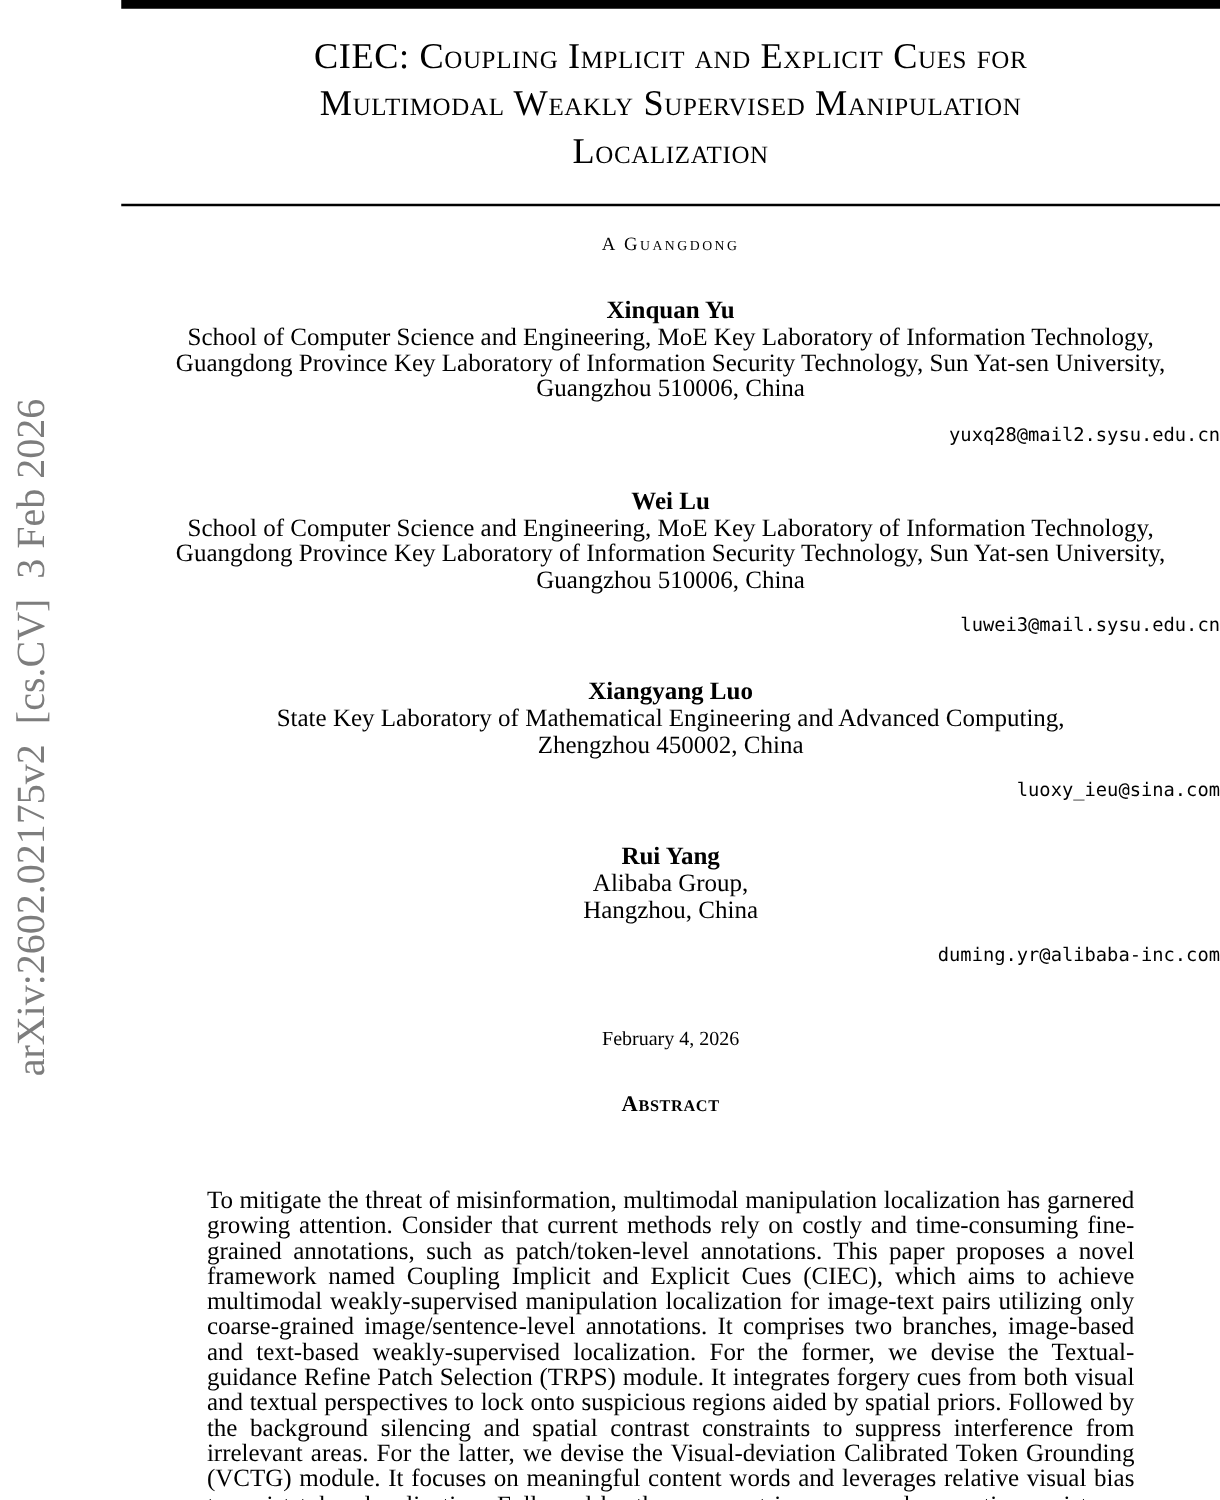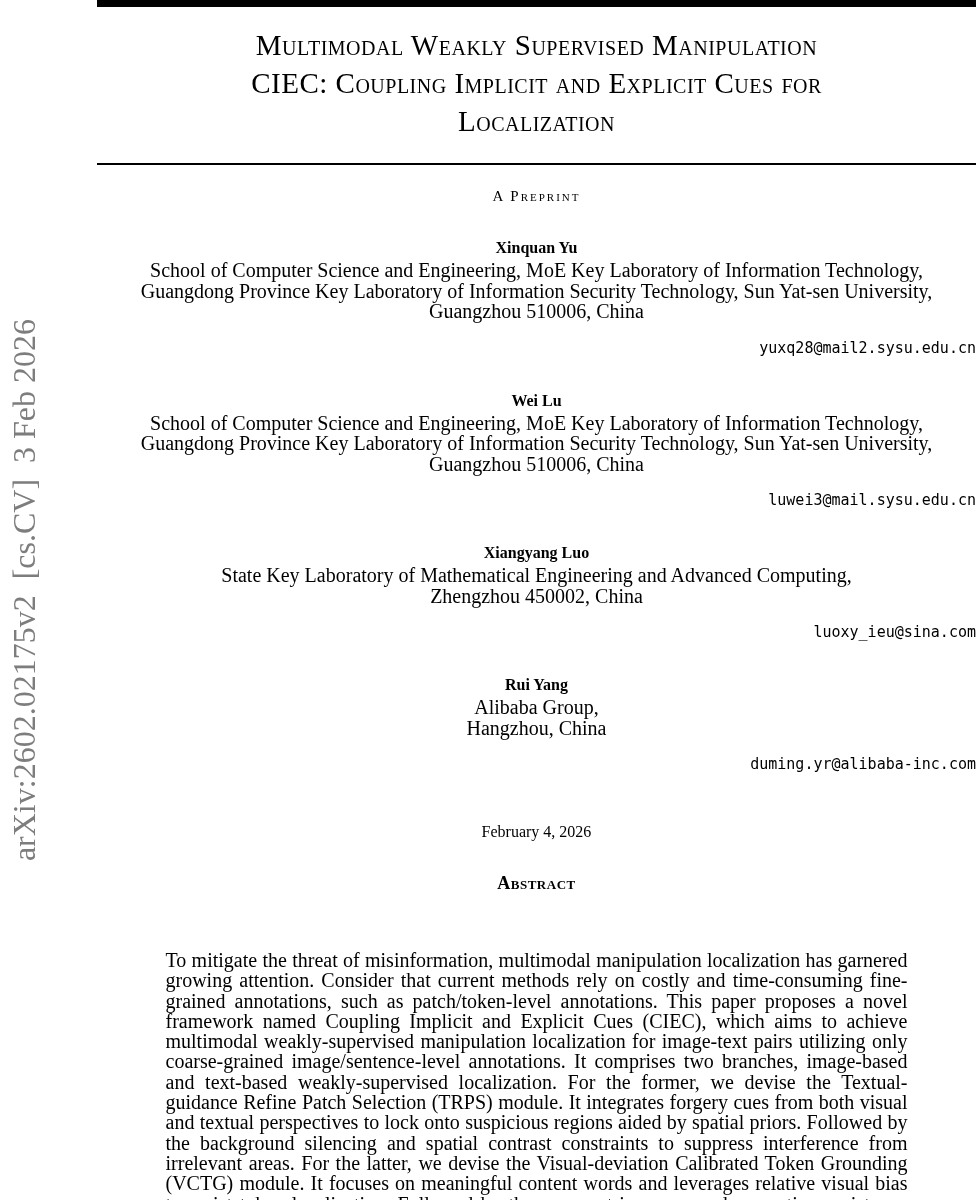--- a/index.html
+++ b/index.html
@@ -63,21 +63,21 @@
     letter-spacing: 2px;
     line-height: 20px;
   }
   .author {
     margin-top: 32px;
     text-align: center;
   }
   .author:first-of-type { margin-top: 42px; }
   .author-name {
     font-weight: bold;
-    font-size: 16px;
+    font-size: 20px;
     line-height: 20px;
     margin-bottom: 2px;
   }
   .affil {
     font-size: 20px;
     line-height: 20.5px;
   }
   .email {
     font-family: "DejaVu Sans Mono", "Liberation Mono", monospace;
     font-size: 15px;
@@ -115,28 +115,28 @@
 
 <div class="page">
 
   <div class="top-bar"></div>
 
   <div class="arxiv-stamp">arXiv:2602.02175v2  [cs.CV]  3 Feb 2026</div>
 
   <div class="content">
 
     <h1 class="title">
+      <span class="title-line">CIEC: Coupling Implicit and Explicit Cues for</span>
       <span class="title-line">Multimodal Weakly Supervised Manipulation</span>
-      <span class="title-line">CIEC: Coupling Implicit and Explicit Cues for</span>
       <span class="title-line">Localization</span>
     </h1>
 
     <div class="title-rule"></div>
 
-    <div class="preprint">A Preprint</div>
+    <div class="preprint">A Guangdong</div>
 
     <div class="author">
       <div class="author-name">Xinquan Yu</div>
       <div class="affil">School of Computer Science and Engineering, MoE Key Laboratory of Information Technology,</div>
       <div class="affil">Guangdong Province Key Laboratory of Information Security Technology, Sun Yat-sen University,</div>
       <div class="affil">Guangzhou 510006, China</div>
       <div class="email">yuxq28@mail2.sysu.edu.cn</div>
     </div>
 
     <div class="author">

